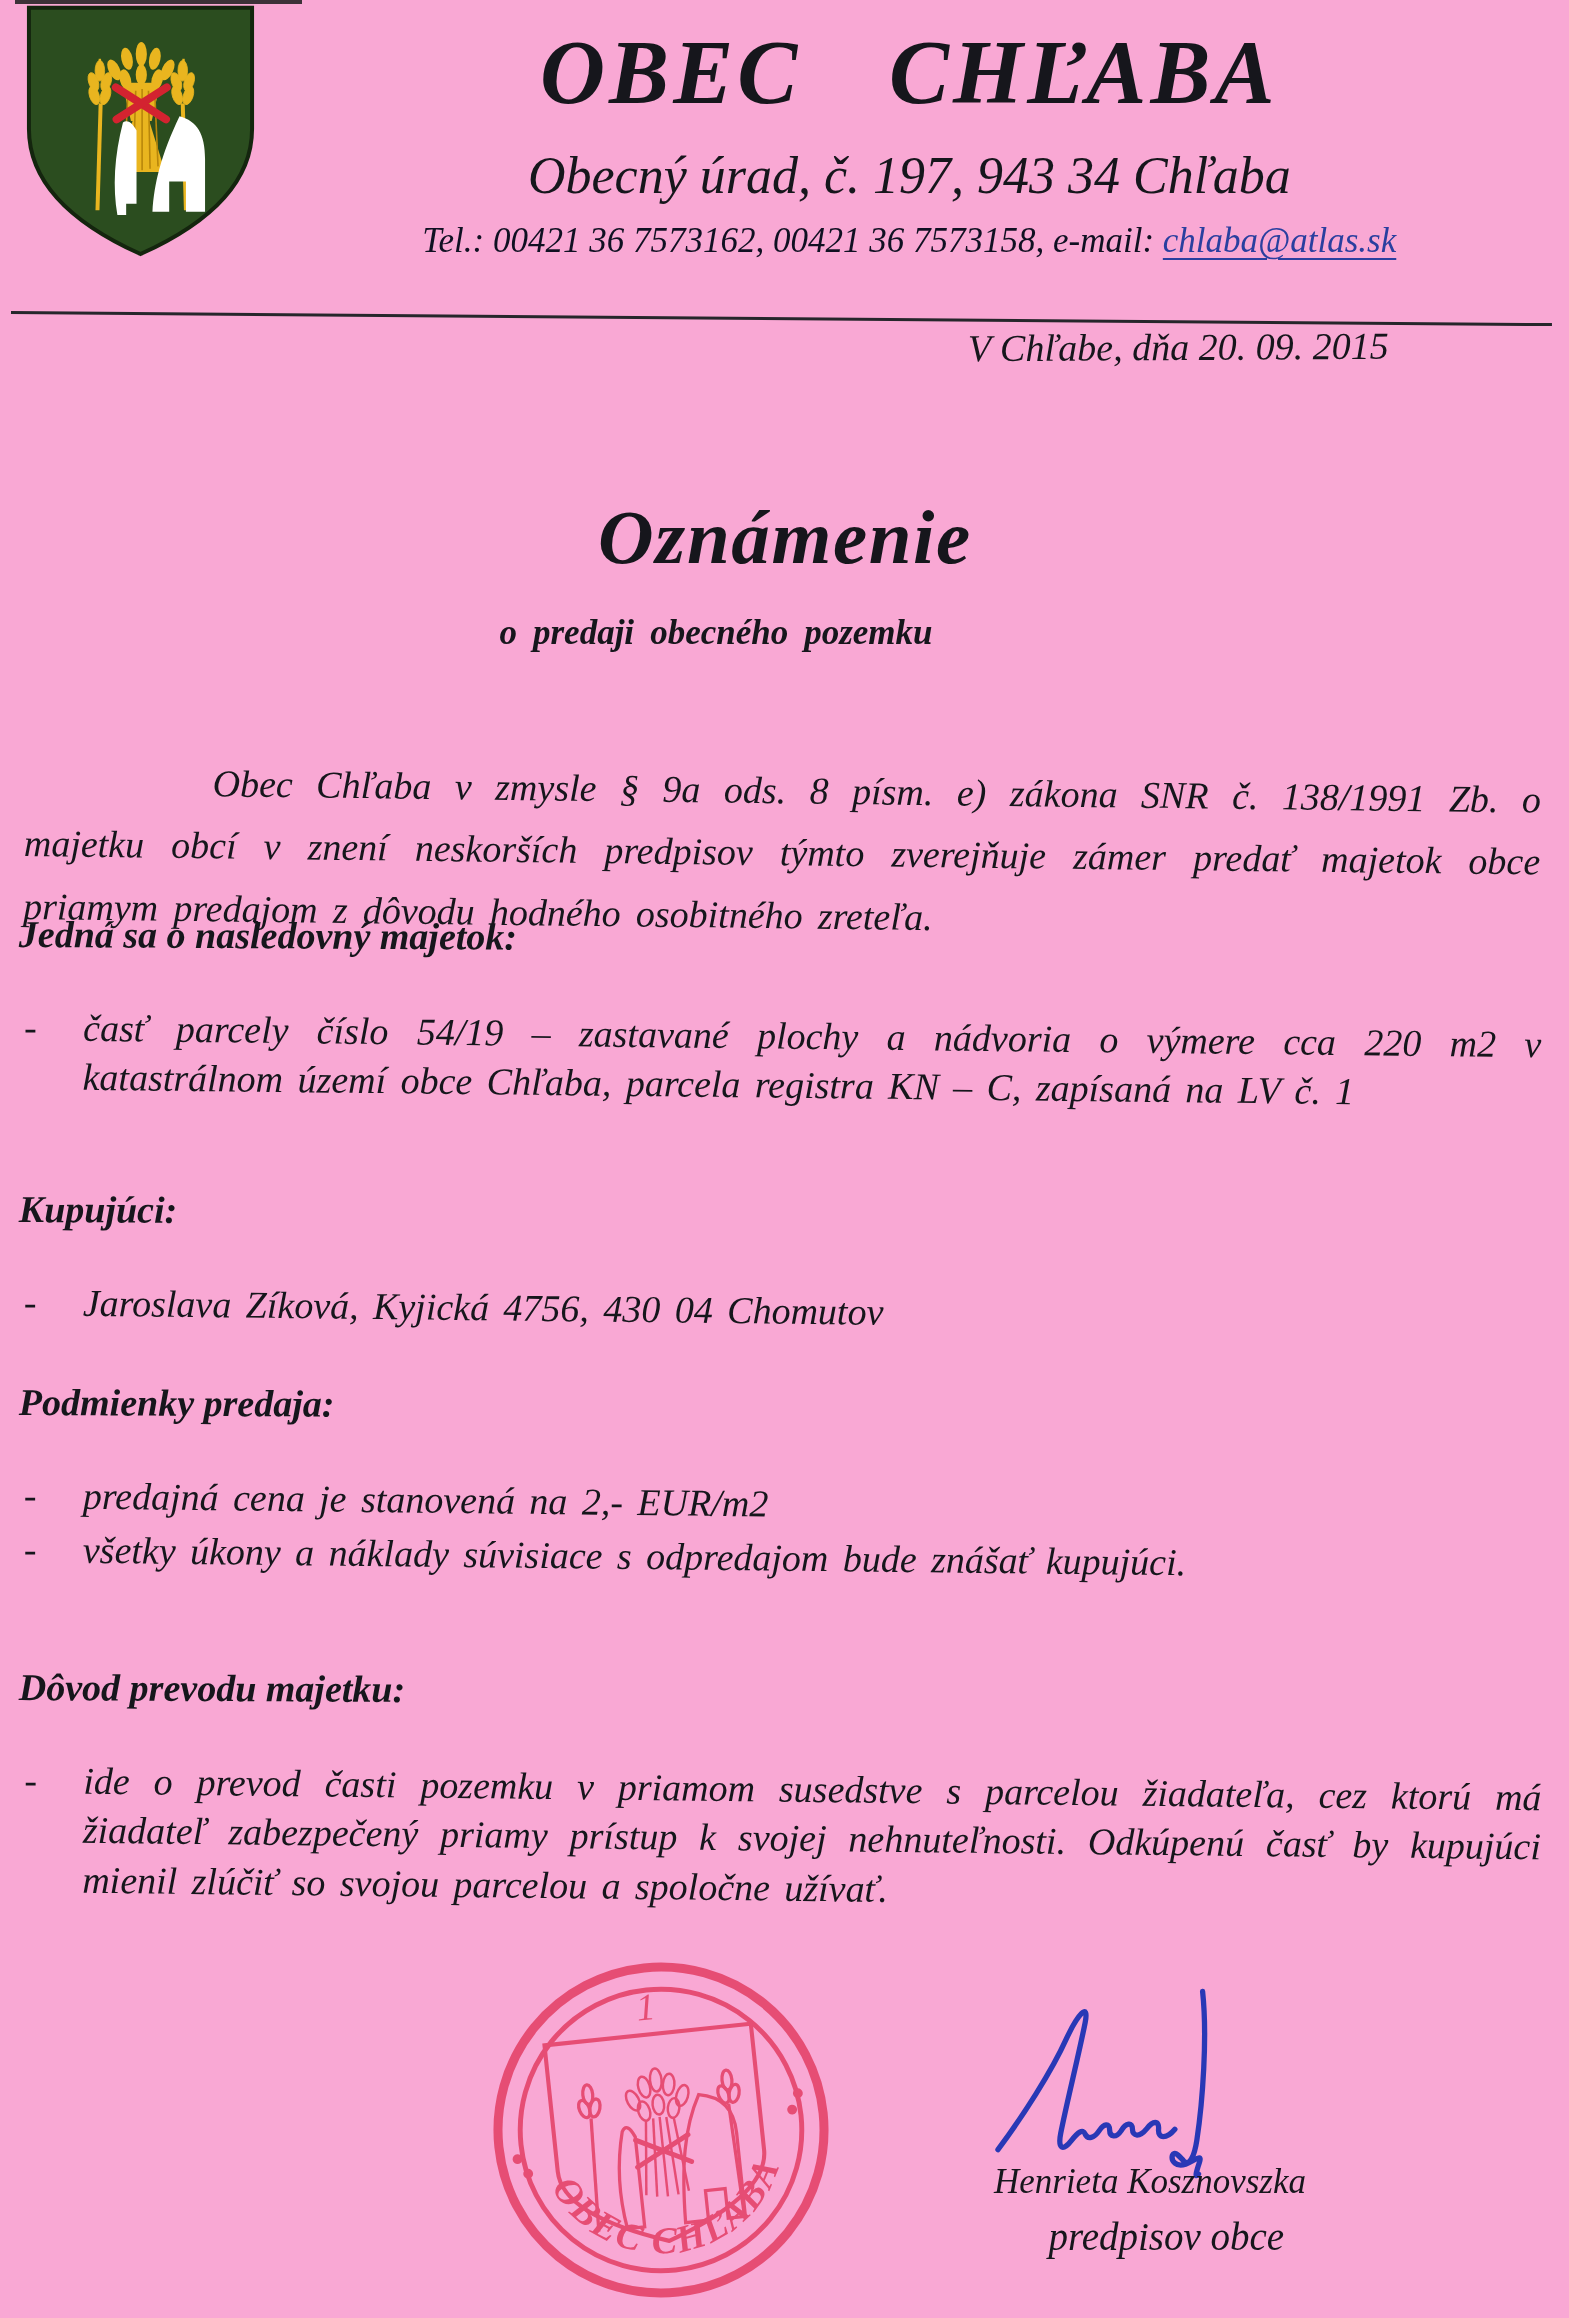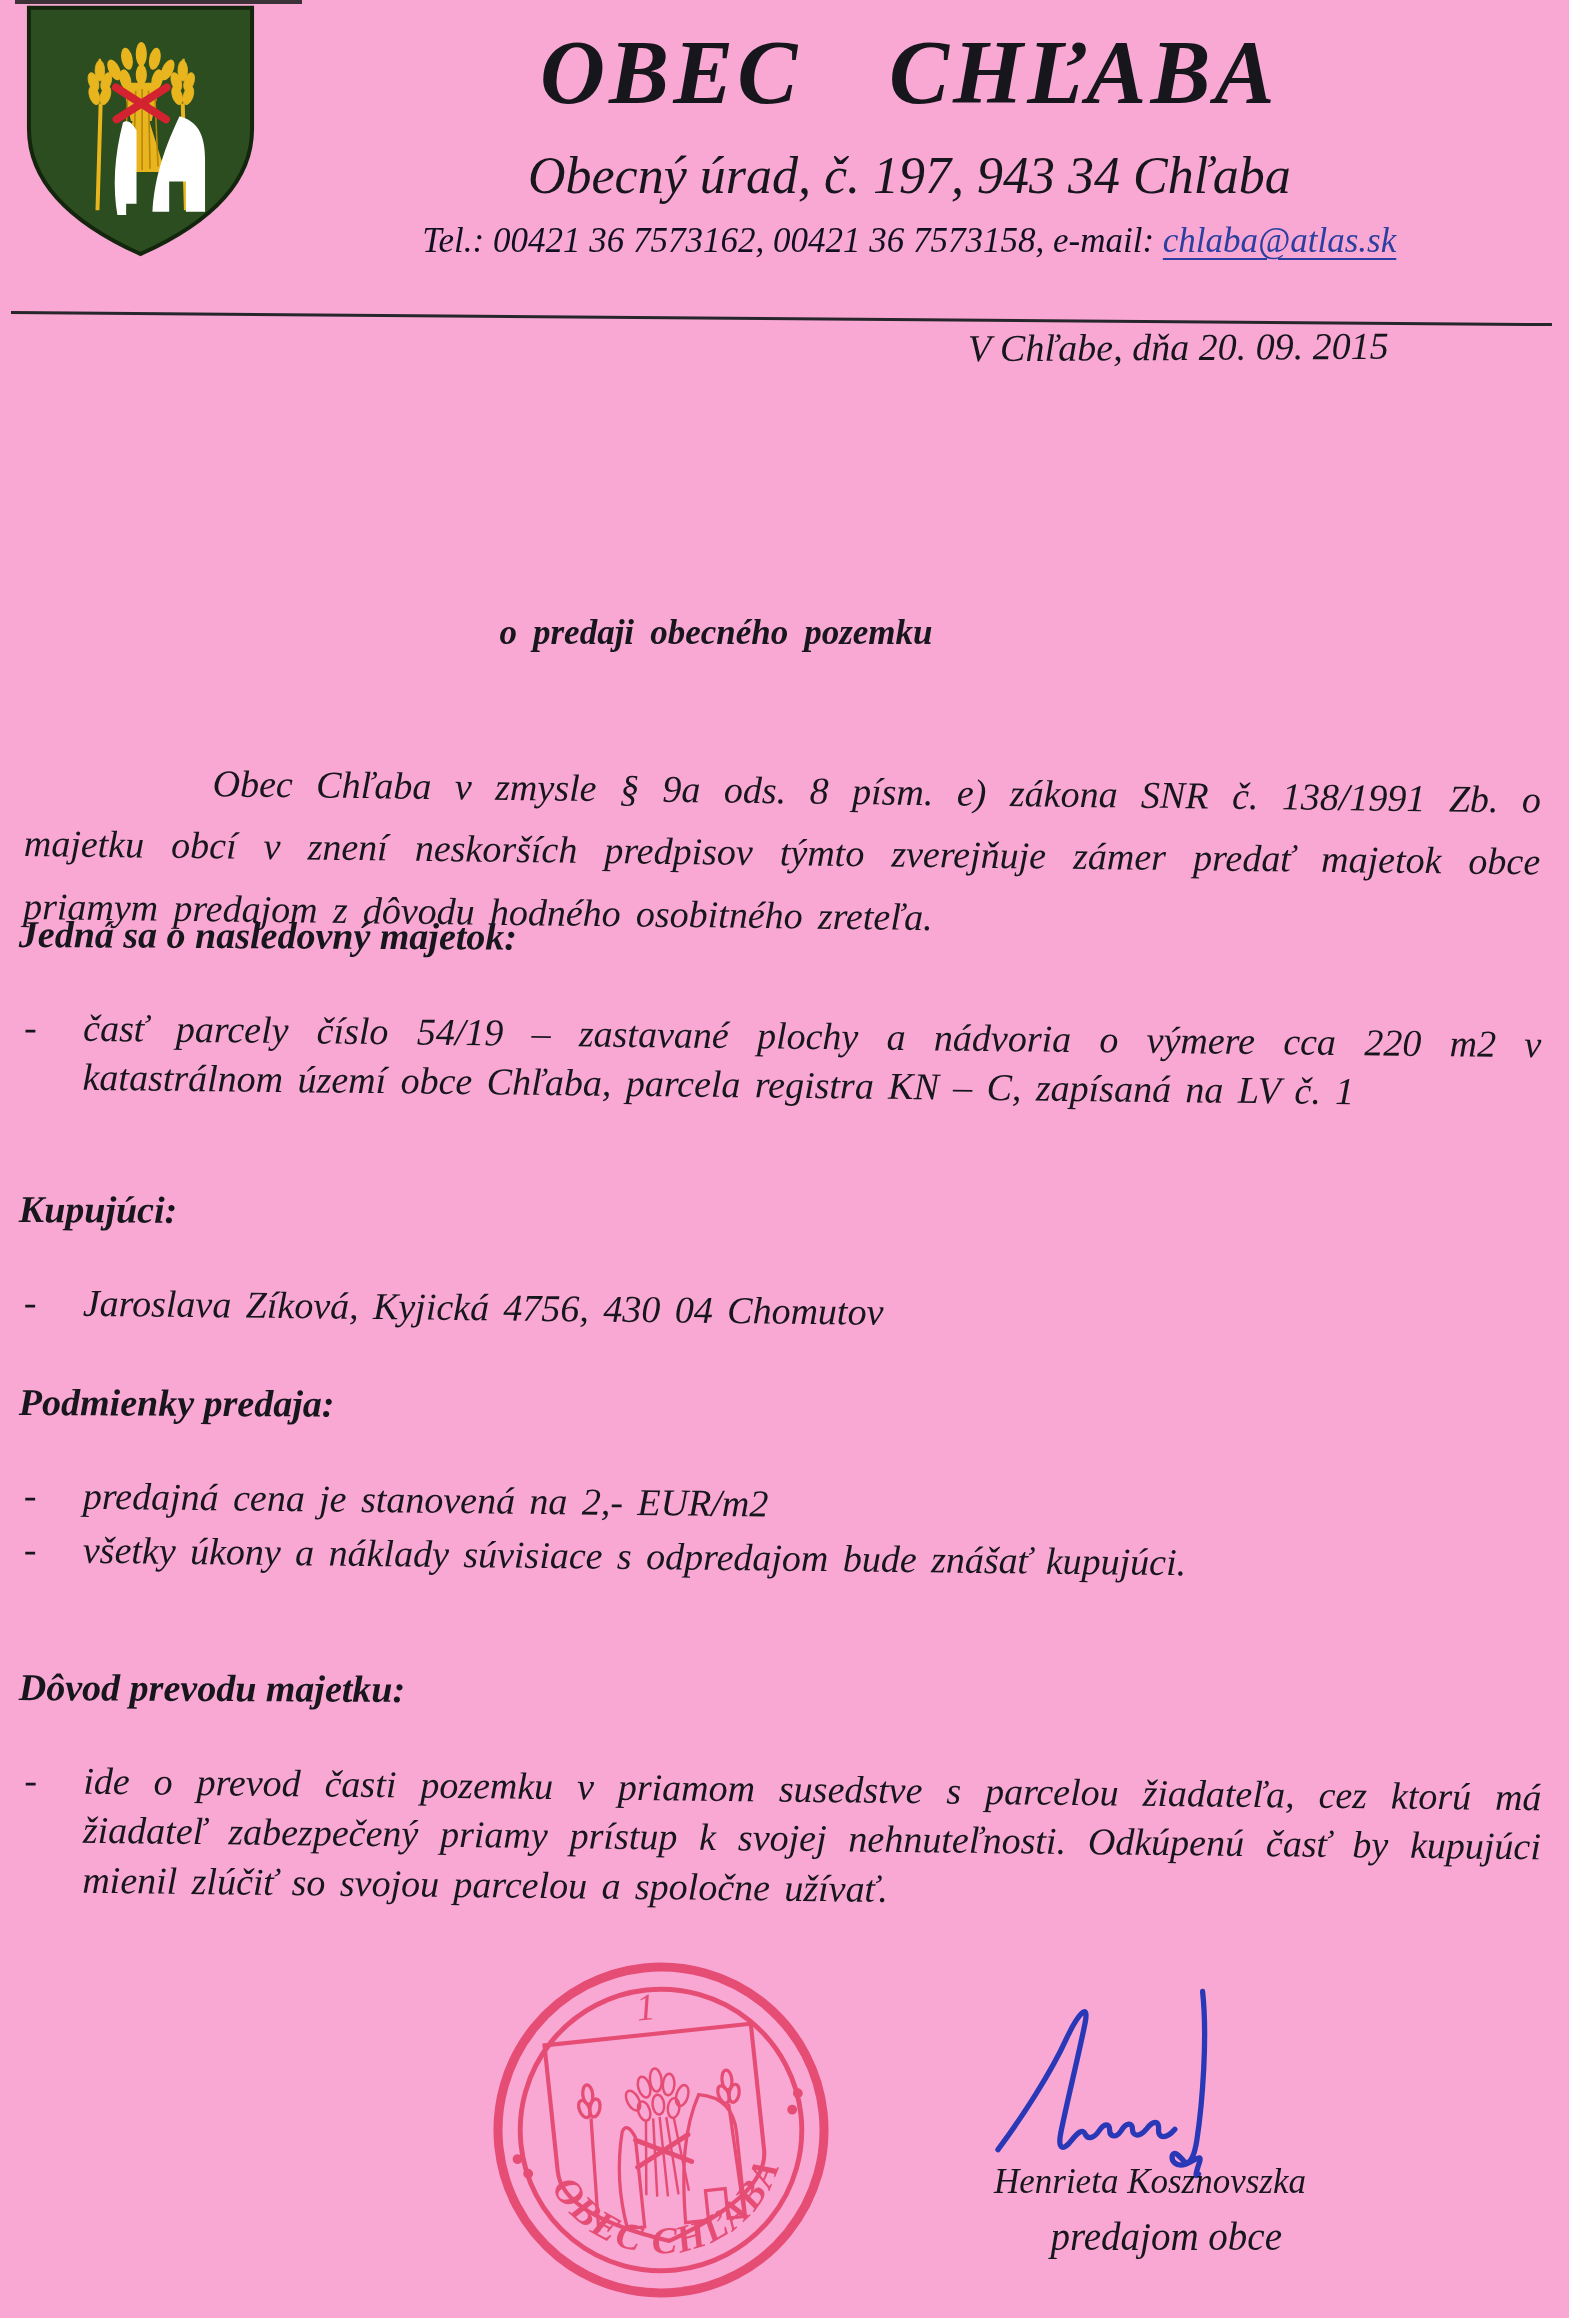--- a/index.html
+++ b/index.html
@@ -110,20 +110,21 @@
   <div class="head-center">
     <div class="muni-title">OBEC CHĽABA</div>
     <div class="office-line">Obecný úrad, č. 197, 943 34 Chľaba</div>
     <div class="contact-line"><span>Tel.: 00421 36 7573162,  00421 36 7573158, e-mail: </span><a class="email-link">chlaba@atlas.sk</a></div>
   </div>
 
   <div class="rule"></div>
 
   <div class="date-line">V Chľabe, dňa 20. 09. 2015</div>
 
+  <div class="doc-title">Oznámenie</div>
   <div class="doc-subtitle">o predaji obecného  pozemku</div>
 
   <div class="intro">Obec Chľaba v zmysle § 9a ods. 8 písm. e) zákona SNR č. 138/1991 Zb. o majetku obcí v znení neskorších predpisov týmto zverejňuje zámer predať majetok obce priamym predajom z dôvodu hodného osobitného zreteľa.</div>
 
   <div class="section s1">
     <div class="sec-heading">Jedná sa o nasledovný majetok:</div>
     <div class="sec-list">
       <div class="bullet-item">
         <span class="marker">-</span>
         <span class="bullet-text">časť parcely číslo 54/19 – zastavané plochy a nádvoria o výmere cca 220 m2 v katastrálnom území obce Chľaba, parcela registra KN – C, zapísaná na LV č. 1</span>
@@ -225,17 +226,17 @@
 
   <svg class="sig-svg" viewBox="0 0 370 260">
     <g fill="none" stroke="#2838b6" stroke-width="6.5" stroke-linecap="round">
       <path d="M12,208 C42,168 78,112 96,72 C110,42 124,26 119,52 C112,88 96,152 89,188 C85,208 92,210 102,197 C110,187 116,182 119,189 C122,196 130,194 136,185 C142,176 149,175 149,184 C149,193 157,194 163,185 C169,175 177,174 177,183 C177,192 186,193 194,183 C202,172 210,172 209,183 C208,195 219,195 229,183"></path>
       <path d="M263,14 C269,70 263,150 256,196 C253,216 247,229 240,222 C234,216 229,209 226,215 C224,222 231,230 242,226 C254,221 263,212 259,224 C255,236 253,244 258,238"></path>
     </g>
   </svg>
 
   <div class="sig-block">
     <div class="sig-name">Henrieta Kosznovszka</div>
-    <div class="sig-role">predajom obce</div>
+    <div class="sig-role">predpisov obce</div>
   </div>
 
 </div>
 
 
 </body></html>

